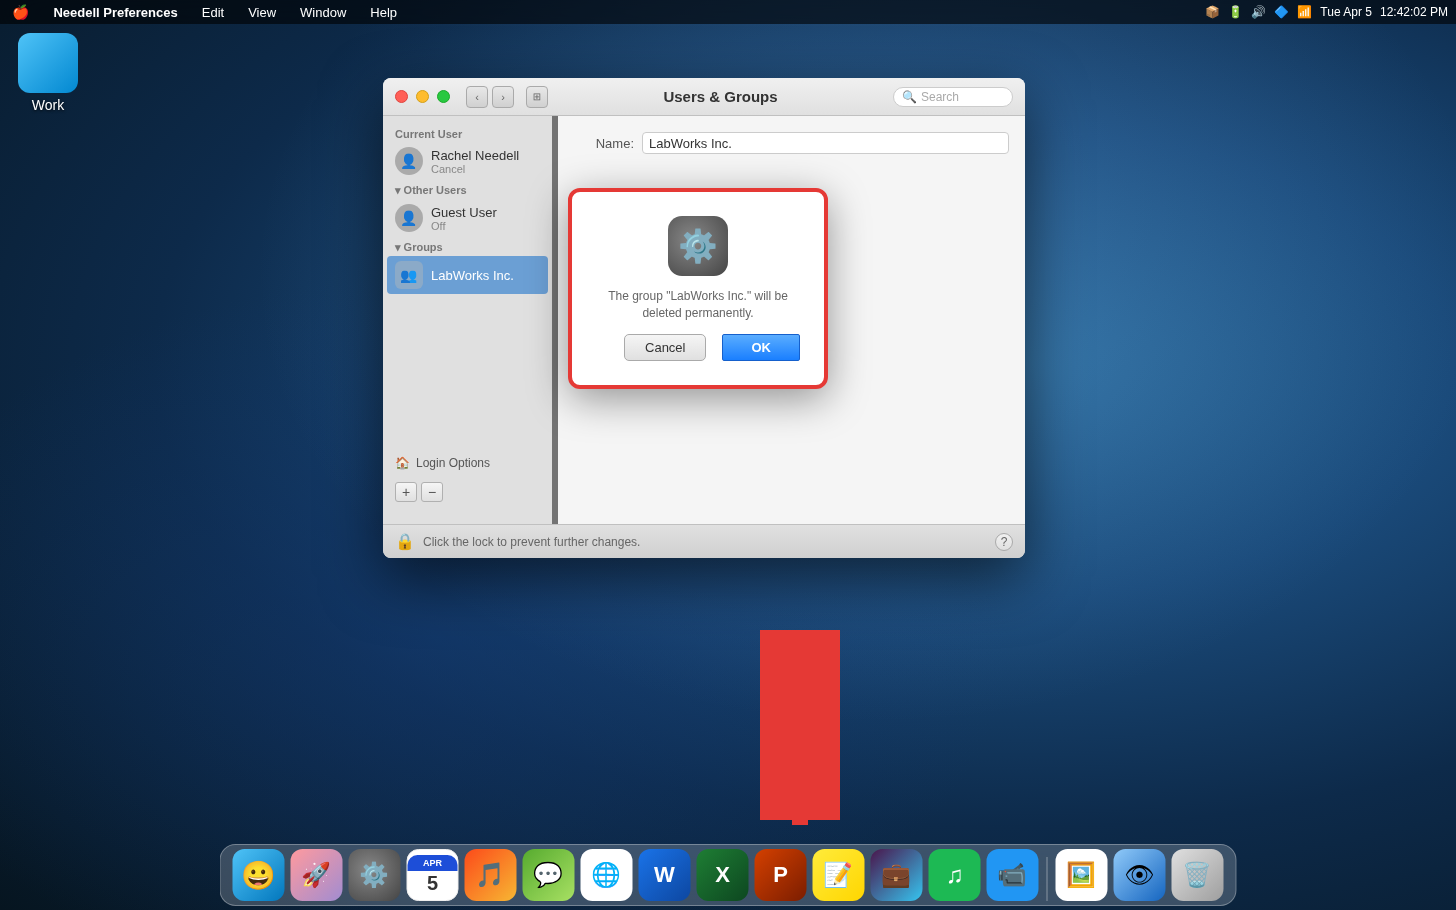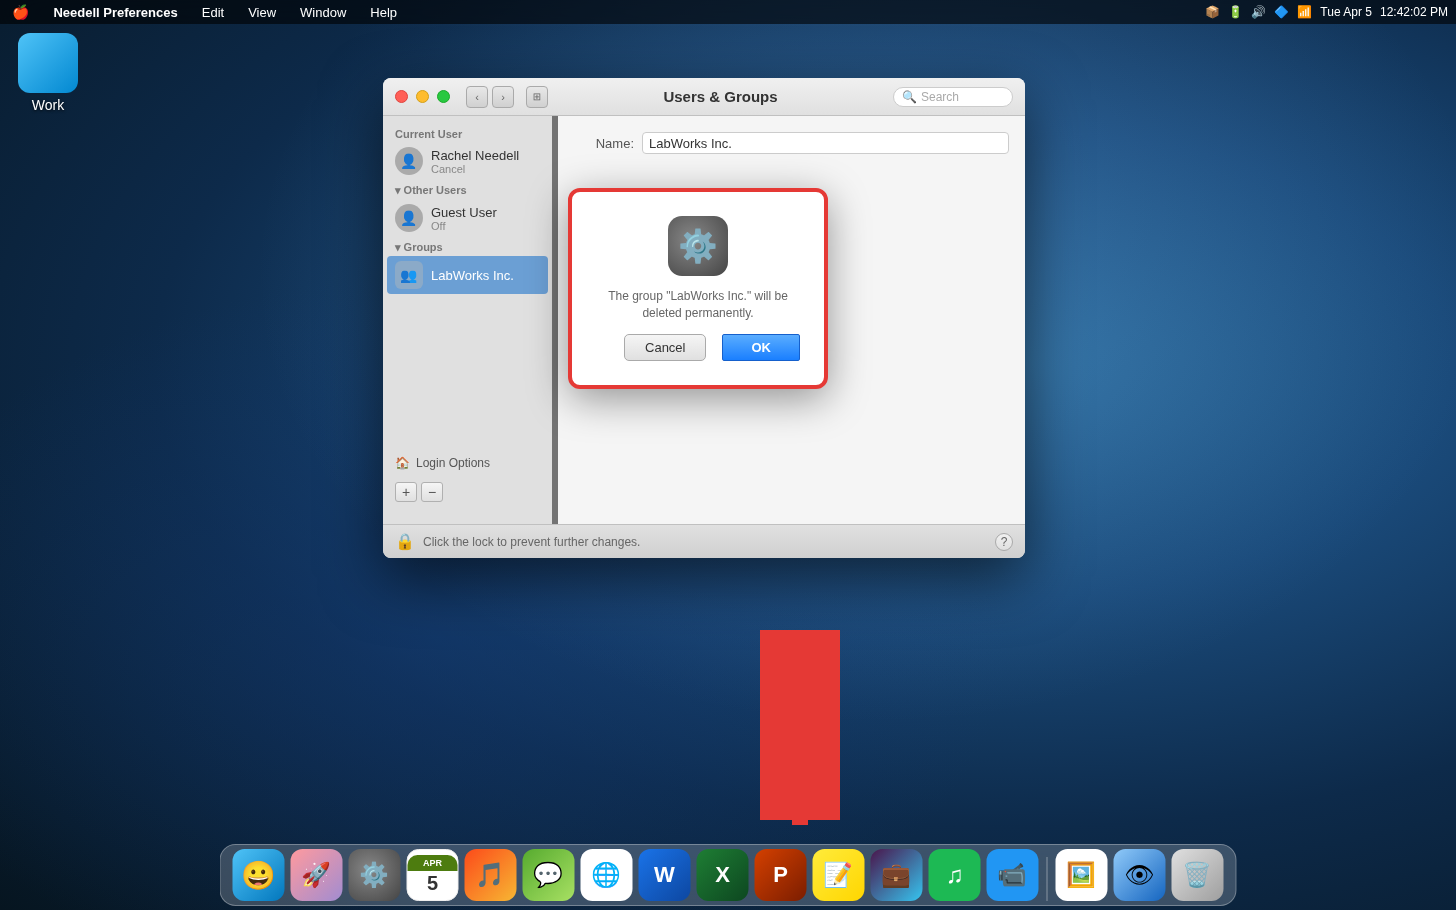--- a/index.html
+++ b/index.html
@@ -589,21 +589,21 @@
 
     <div class="dock-icon dock-launchpad" title="Launchpad">
       <span style="font-size:24px">🚀</span>
     </div>
 
     <div class="dock-icon dock-sysprefs" title="System Preferences">
       <span style="font-size:24px">⚙️</span>
     </div>
 
     <div class="dock-icon" title="Calendar" style="background:white; border:1px solid #eee; display:flex; flex-direction:column; align-items:center; justify-content:center;">
-      <div style="background:#4d7c0f; width:100%; height:16px; border-radius:10px 10px 0 0; display:flex; align-items:center; justify-content:center;">
+      <div style="background:#1d4ed8; width:100%; height:16px; border-radius:10px 10px 0 0; display:flex; align-items:center; justify-content:center;">
         <span style="color:white; font-size:9px; font-weight:bold;">APR</span>
       </div>
       <span style="font-size:20px; color:#333; font-weight:bold; line-height:1.2">5</span>
     </div>
 
     <div class="dock-icon dock-itunes" title="iTunes">
       <span style="font-size:24px">🎵</span>
     </div>
 
     <div class="dock-icon dock-messages" title="Messages">

